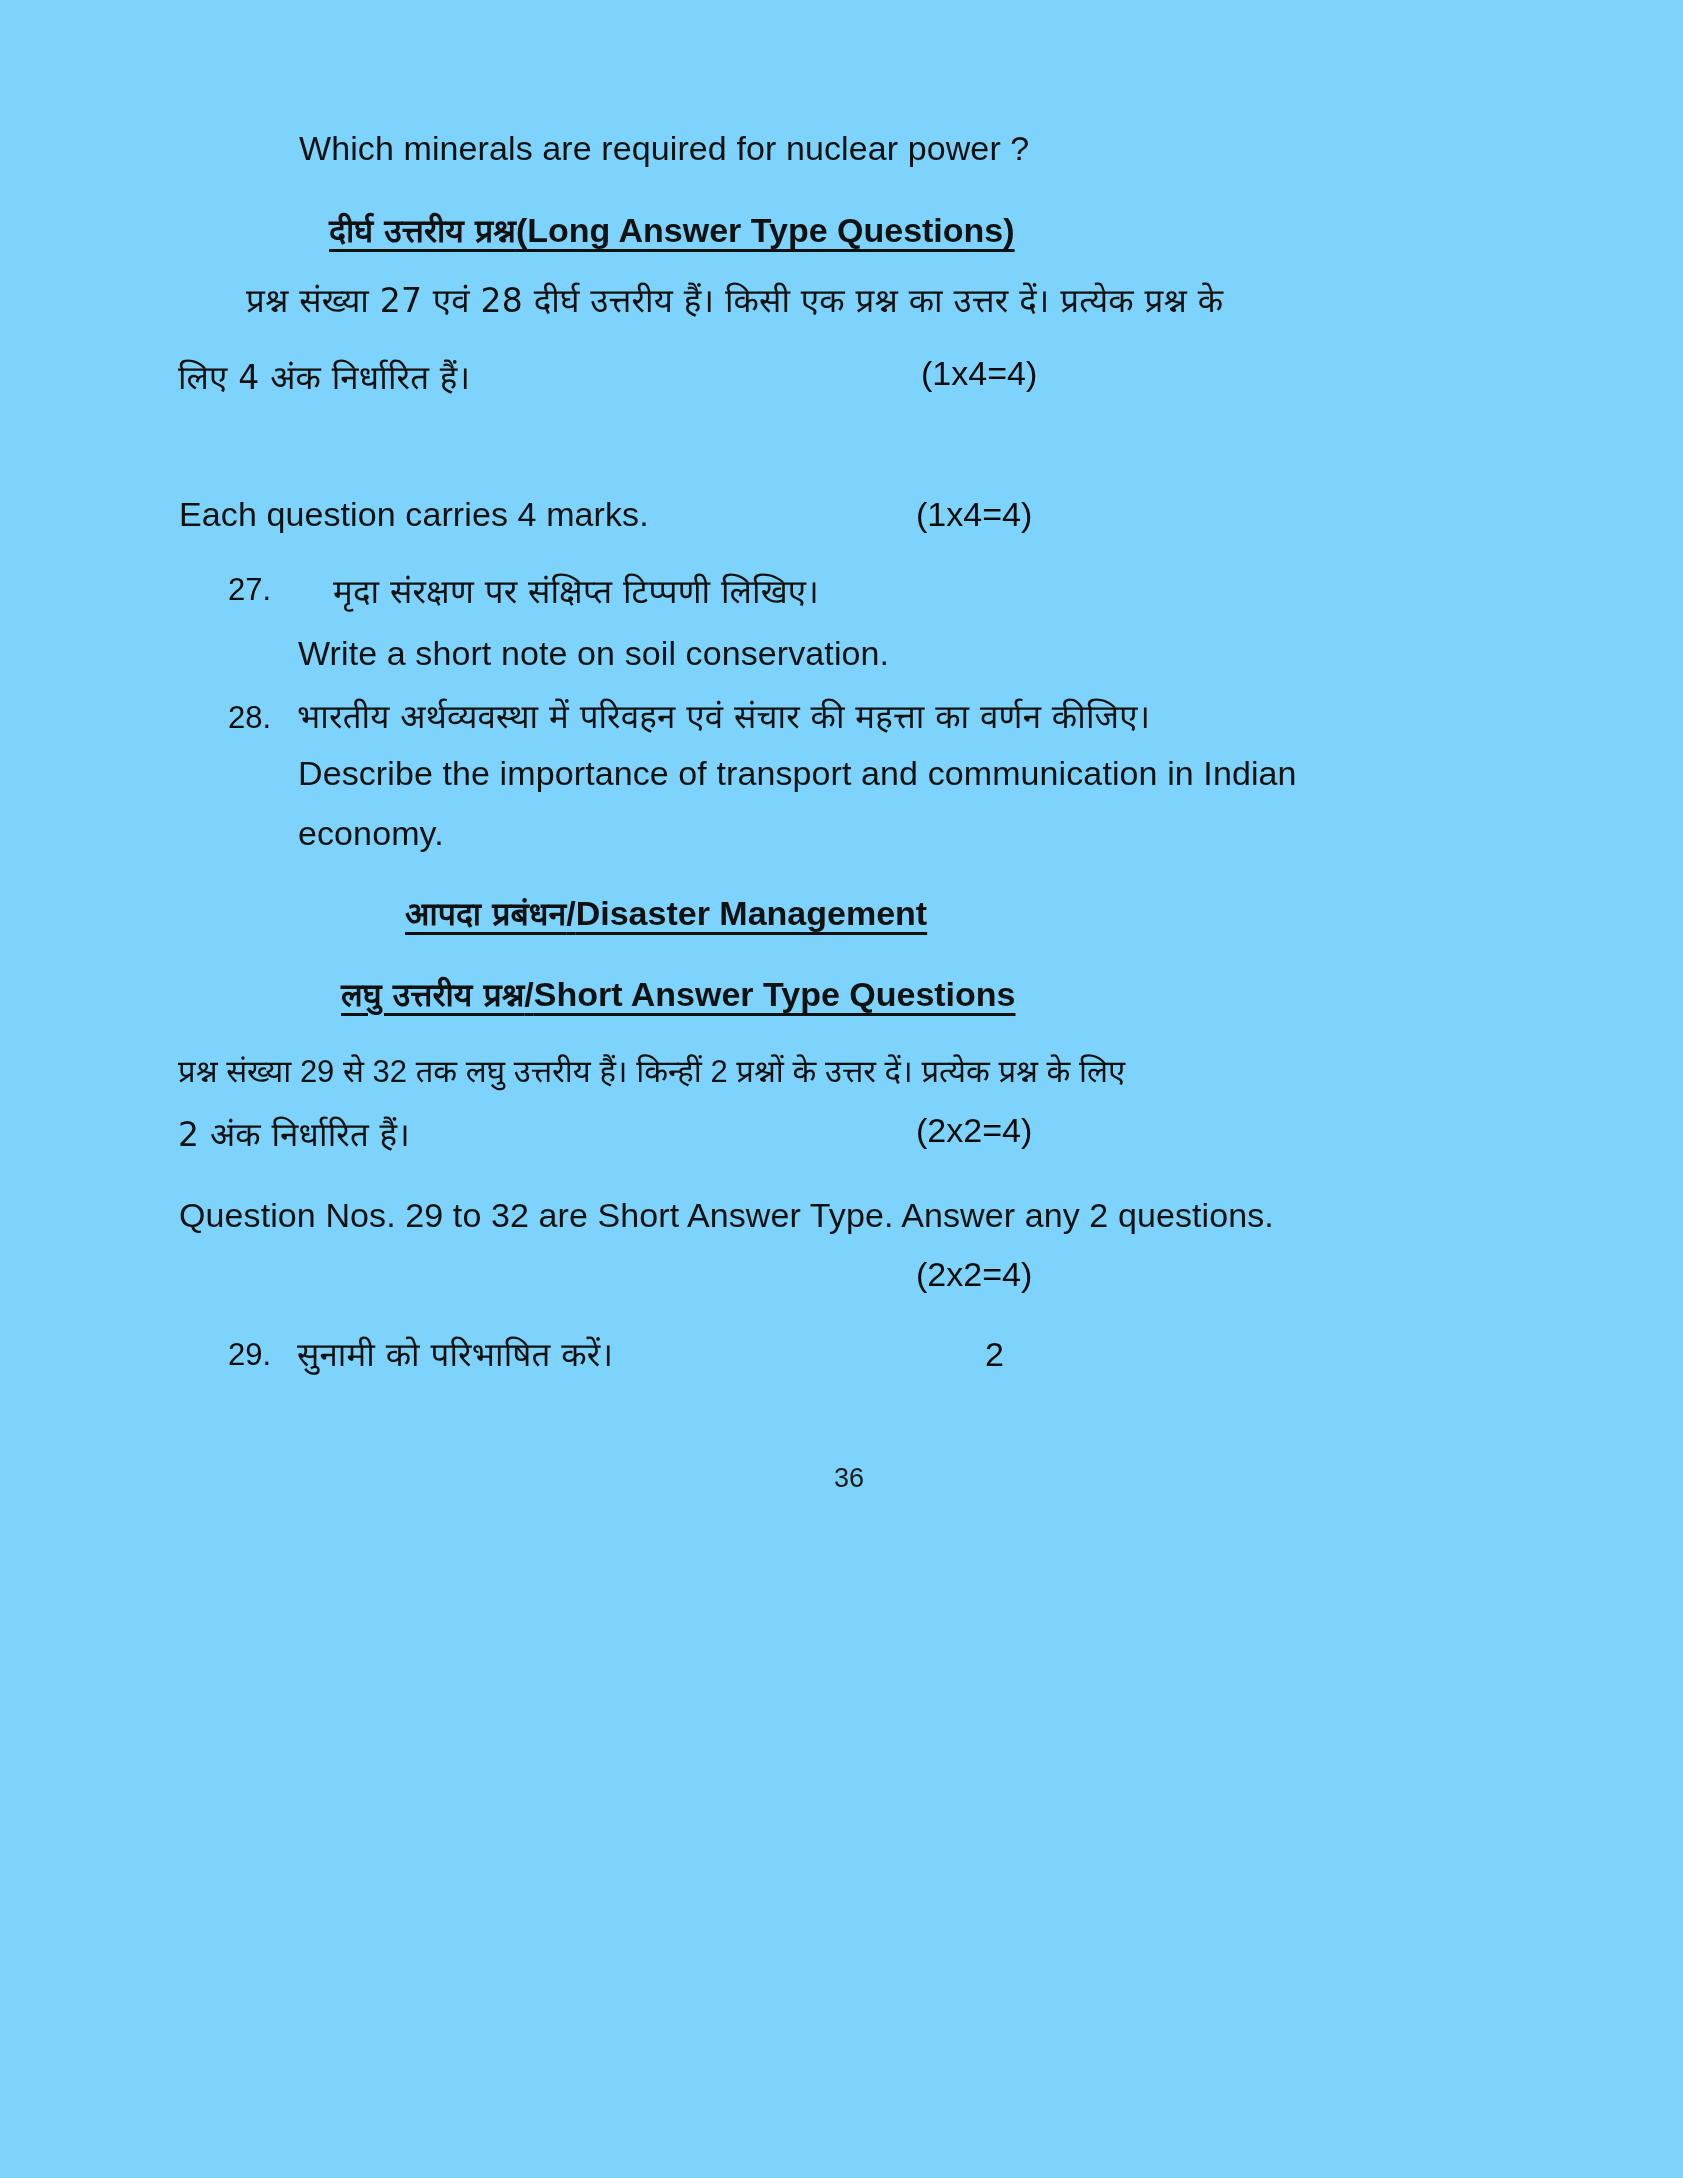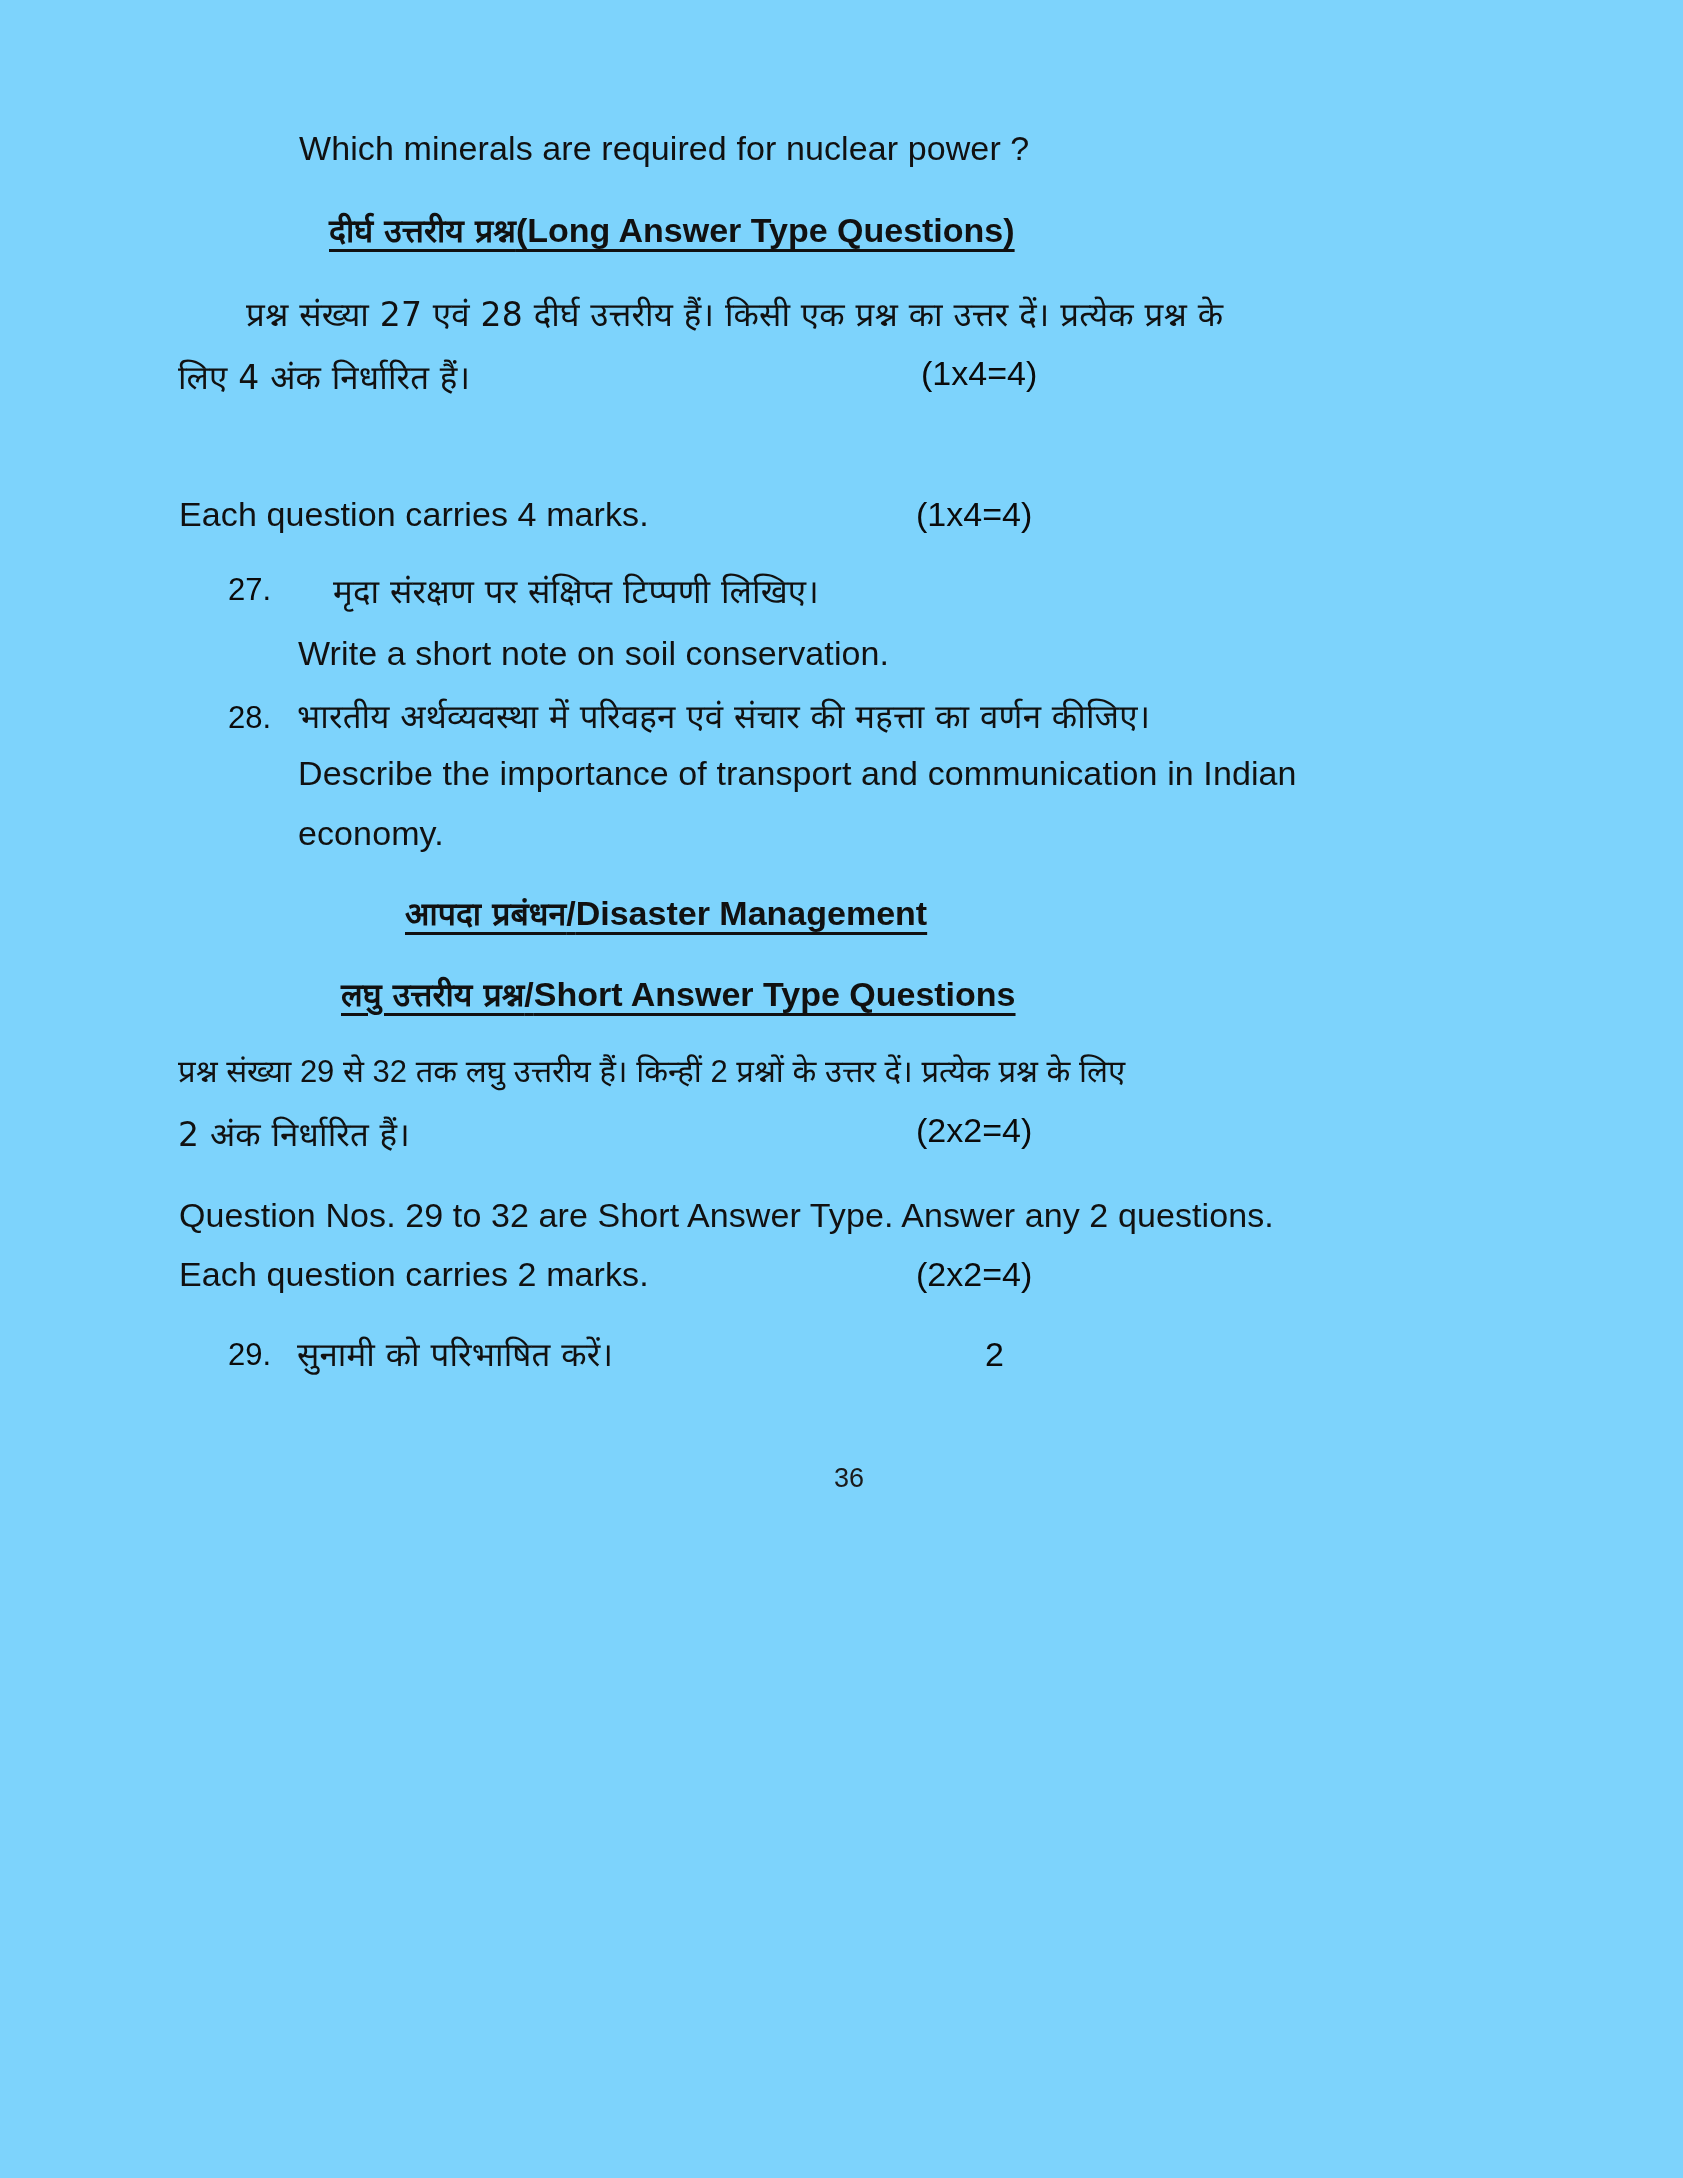--- a/index.html
+++ b/index.html
@@ -92,21 +92,21 @@
 <body>
 
 <div class="page">
 
   <div class="ln eng" style="left:299px; top:129px;">Which minerals are required for nuclear power ?</div>
 
   <div class="ln heading" style="left:329px; top:208px;">
     <span class="hindi-part">दीर्घ  उत्तरीय  प्रश्न</span><span class="eng-part">(Long Answer Type Questions)</span>
   </div>
 
-  <div class="ln hin" style="left:246px; top:291px;">प्रश्न संख्या 27 एवं 28 दीर्घ उत्तरीय हैं। किसी एक प्रश्न का उत्तर दें। प्रत्येक प्रश्न के</div>
+  <div class="ln hin" style="left:246px; top:277px;">प्रश्न संख्या 27 एवं 28 दीर्घ उत्तरीय हैं। किसी एक प्रश्न का उत्तर दें। प्रत्येक प्रश्न के</div>
 
   <div class="ln hin" style="left:178px; top:354px;">लिए  4 अंक निर्धारित हैं।</div>
 
   <div class="marks" style="left:921px; top:354px;">(1x4=4)</div>
 
 
   <div class="ln eng" style="left:179px; top:495px;">Each question carries 4 marks.</div>
 
   <div class="marks" style="left:916px; top:495px;">(1x4=4)</div>
 
@@ -133,21 +133,20 @@
   </div>
 
   <div class="ln hin-sm" style="left:178px; top:1049px;">प्रश्न संख्या 29 से 32 तक लघु उत्तरीय हैं। किन्हीं 2 प्रश्नों के उत्तर दें। प्रत्येक प्रश्न के लिए</div>
 
   <div class="ln hin" style="left:178px; top:1111px;">2 अंक निर्धारित हैं।</div>
 
   <div class="marks" style="left:916px; top:1111px;">(2x2=4)</div>
 
   <div class="ln eng" style="left:179px; top:1196px;">Question Nos. 29 to 32 are Short Answer Type. Answer any 2 questions.</div>
 
-  <div class="ln eng" style="left:179px; top:1255px;">Each question carries 2 marks.</div>
 
   <div class="marks" style="left:916px; top:1255px;">(2x2=4)</div>
 
   <div class="qnum" style="left:220px; top:1337px;">29.</div>
 
   <div class="ln hin" style="left:297px; top:1331px;">सुनामी को परिभाषित करें।</div>
 
   <div class="marks" style="left:985px; top:1335px;">2</div>
 
   <div class="pagenum" style="left:834px; top:1463px;">36</div>

